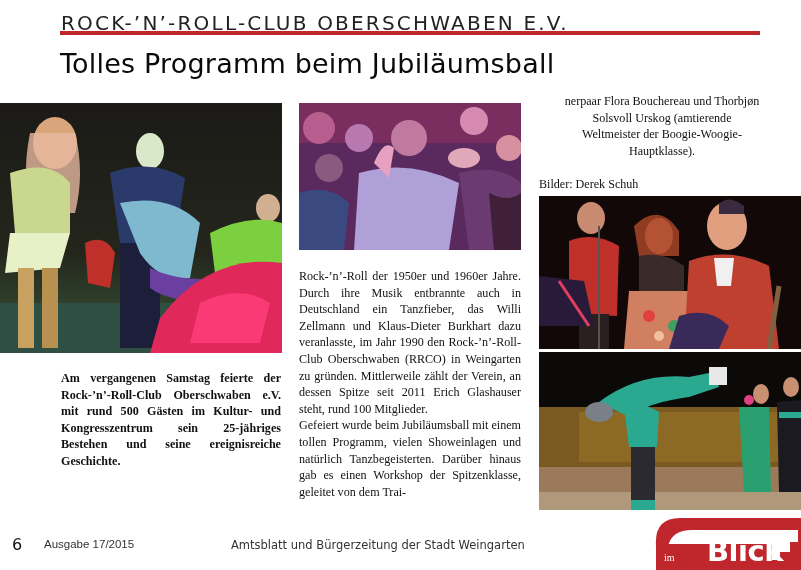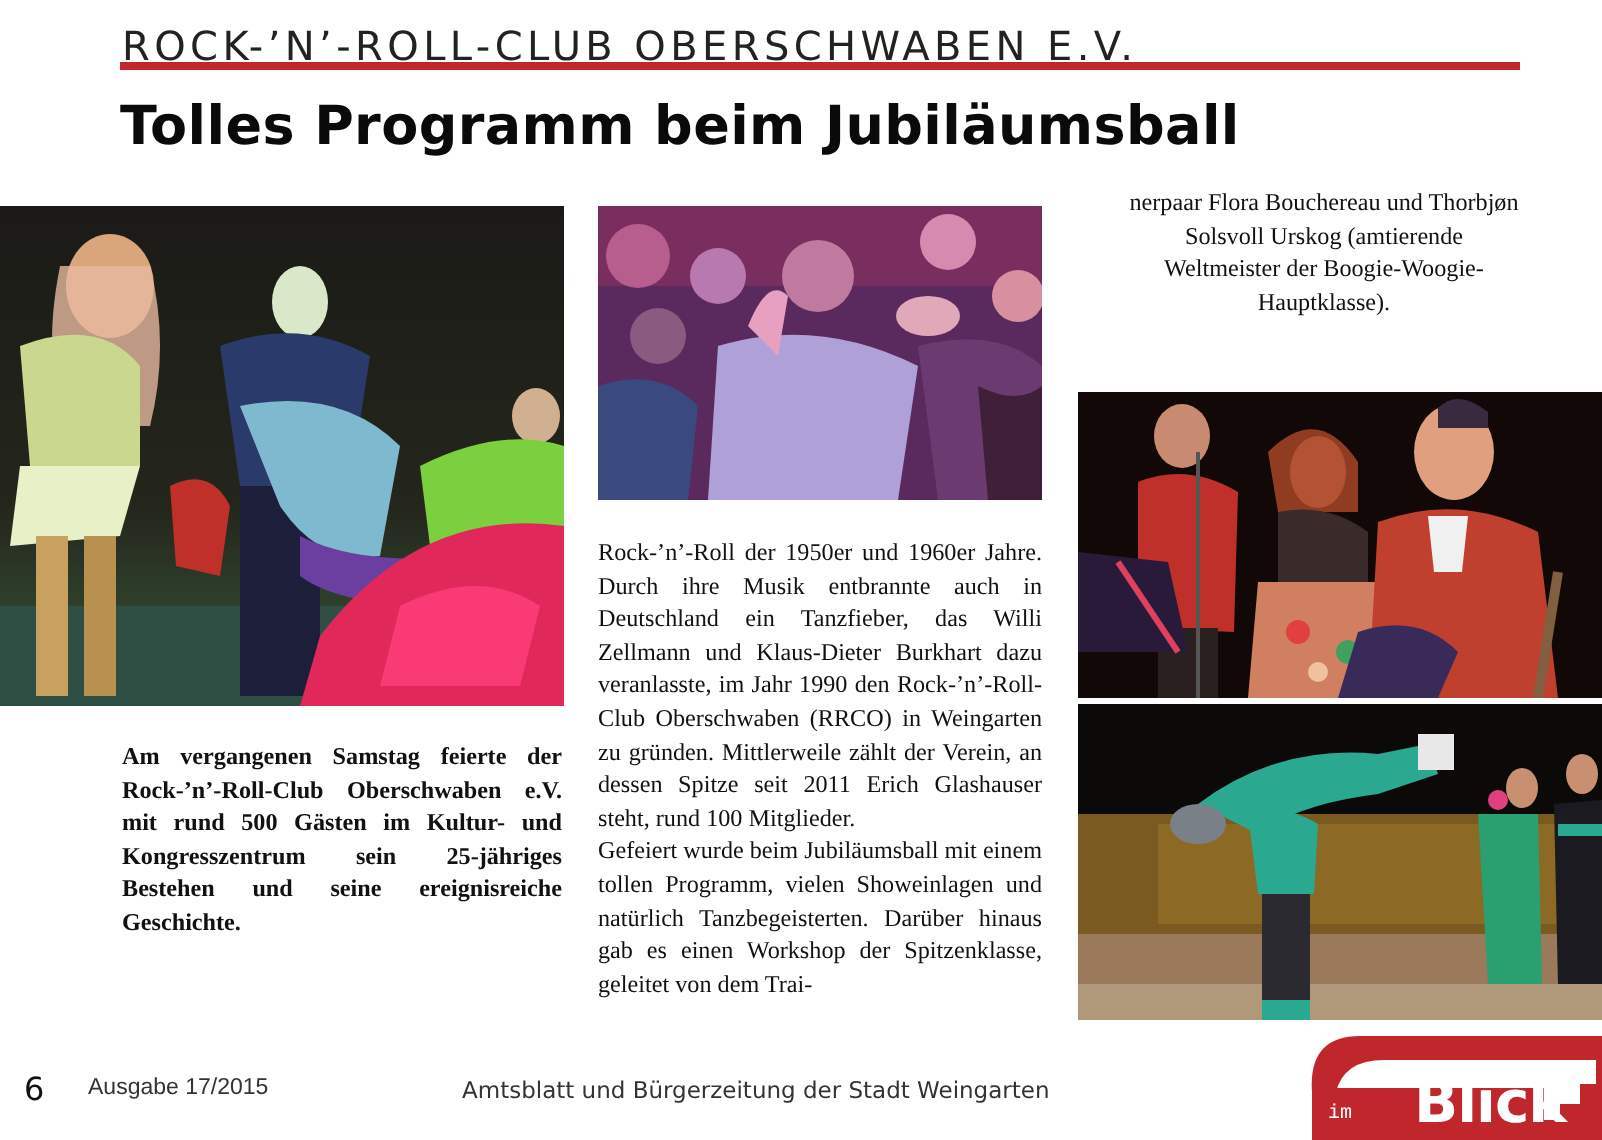--- a/index.html
+++ b/index.html
@@ -1,19 +1,19 @@
 <!DOCTYPE html>
 <html><head>
 <meta charset="utf-8">
 <style>
   html, body { margin:0; padding:0; background:#ffffff; }
   body { width:801px; height:570px; position:relative; overflow:hidden; font-family:"Liberation Serif", serif; color:#111; }
   .kicker { position:absolute; left:61px; top:11px; font-family:"DejaVu Sans", sans-serif; font-size:20px; letter-spacing:2.2px; color:#222; white-space:nowrap; }
   .redline { position:absolute; left:60px; top:31px; width:700px; height:4px; background:#c0272d; }
-  .headline { position:absolute; left:60px; top:48px; font-family:"DejaVu Sans", sans-serif; font-weight:bold; font-size:27px; color:#0a0a0a; letter-spacing:0.2px; white-space:nowrap; }
+  .headline { position:absolute; left:60px; top:48px; font-family:"DejaVu Sans", sans-serif; font-weight:normal; font-size:27px; color:#0a0a0a; letter-spacing:0.2px; white-space:nowrap; }
   .photo { position:absolute; overflow:hidden; }
   .col { position:absolute; font-size:12.1px; line-height:16.6px; text-align:justify; }
   .col p { margin:0; }
   .lead { font-weight:bold; }
   .gap { height:16.6px; }
   .footer-num { position:absolute; left:12px; top:535px; font-family:"DejaVu Sans", sans-serif; font-size:16px; color:#111; }
   .footer-issue { position:absolute; left:44px; top:538px; font-family:Liberation Sans, sans-serif; font-size:11.5px; color:#333; }
   .footer-paper { position:absolute; left:231px; top:538px; font-family:"DejaVu Sans", sans-serif; font-size:11.5px; color:#333; }
   .logo { position:absolute; left:650px; top:516px; width:151px; height:54px; }
 </style>
@@ -139,26 +139,27 @@
 </div>
 
 <div class="col" style="left:299px;top:268px;width:222px;">
   <p>Rock-’n’-Roll der 1950er und 1960er Jahre. Durch ihre Musik entbrannte auch in Deutschland ein Tanzfieber, das Willi Zellmann und Klaus-Dieter Burkhart dazu veranlasste, im Jahr 1990 den Rock-’n’-Roll-Club Oberschwaben (RRCO) in Weingarten zu gründen. Mittlerweile zählt der Verein, an dessen Spitze seit 2011 Erich Glashauser steht, rund 100 Mitglieder.</p>
   <p>Gefeiert wurde beim Jubiläumsball mit einem tollen Programm, vielen Showeinlagen und natürlich Tanzbegeisterten. Darüber hinaus gab es einen Workshop der Spitzenklasse, geleitet von dem Trai-</p>
 </div>
 
 <div class="col" style="left:539px;top:93px;width:222px;">
   <p style="text-align:center;margin-left:24px;">nerpaar Flora Bouchereau und Thorbjøn Solsvoll Urskog (amtierende Weltmeister der Boogie-Woogie-Hauptklasse).</p>
   <div class="gap"></div>
+  <p style="text-align:left;">Bilder: Derek Schuh</p>
 </div>
 
 <div class="footer-num">6</div>
 <div class="footer-issue">Ausgabe 17/2015</div>
 <div class="footer-paper">Amtsblatt und Bürgerzeitung der Stadt Weingarten</div>
 
 <div class="logo">
   <svg width="151" height="54" viewBox="0 0 151 54">
     <path d="M30 2 L151 2 L151 54 L120 54 L120 44 L130 44 L130 36 L140 36 L140 26 L148 26 L148 14 L42 14 Q22 14 18 30 L6 30 Q4 2 30 2 Z" fill="#c0272d"></path>
     <rect x="6" y="28" width="116" height="26" fill="#c0272d"></rect>
   </svg>
-  <span style="position:absolute;left:14px;top:36px;font-family:Liberation Mono, monospace;font-size:10px;color:#fff;">im</span>
+  <span style="position:absolute;left:14px;top:36px;font-family:Liberation Serif, serif;font-size:10px;color:#fff;">im</span>
   <span style="position:absolute;left:30px;top:18px;font-family:'DejaVu Sans',sans-serif;font-weight:bold;font-size:29px;color:#fff;letter-spacing:-0.5px;margin-left:27px;">Blick</span>
 </div>
 
 </body></html>

